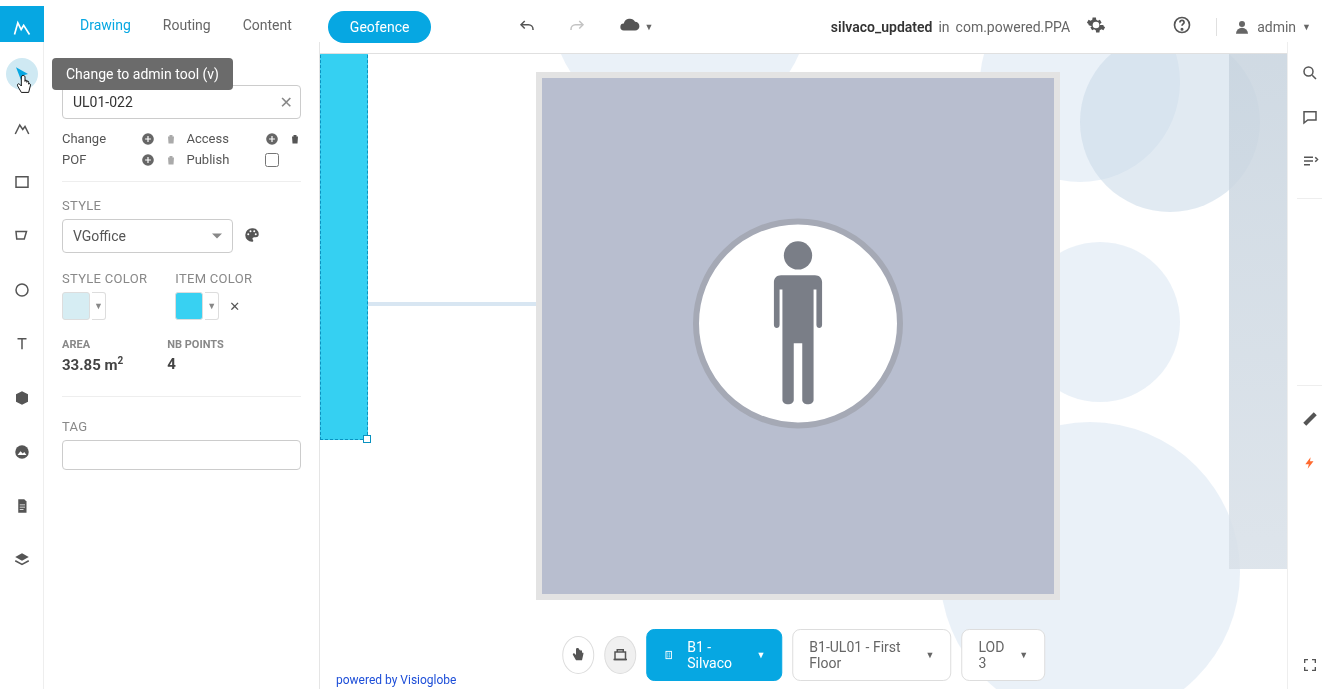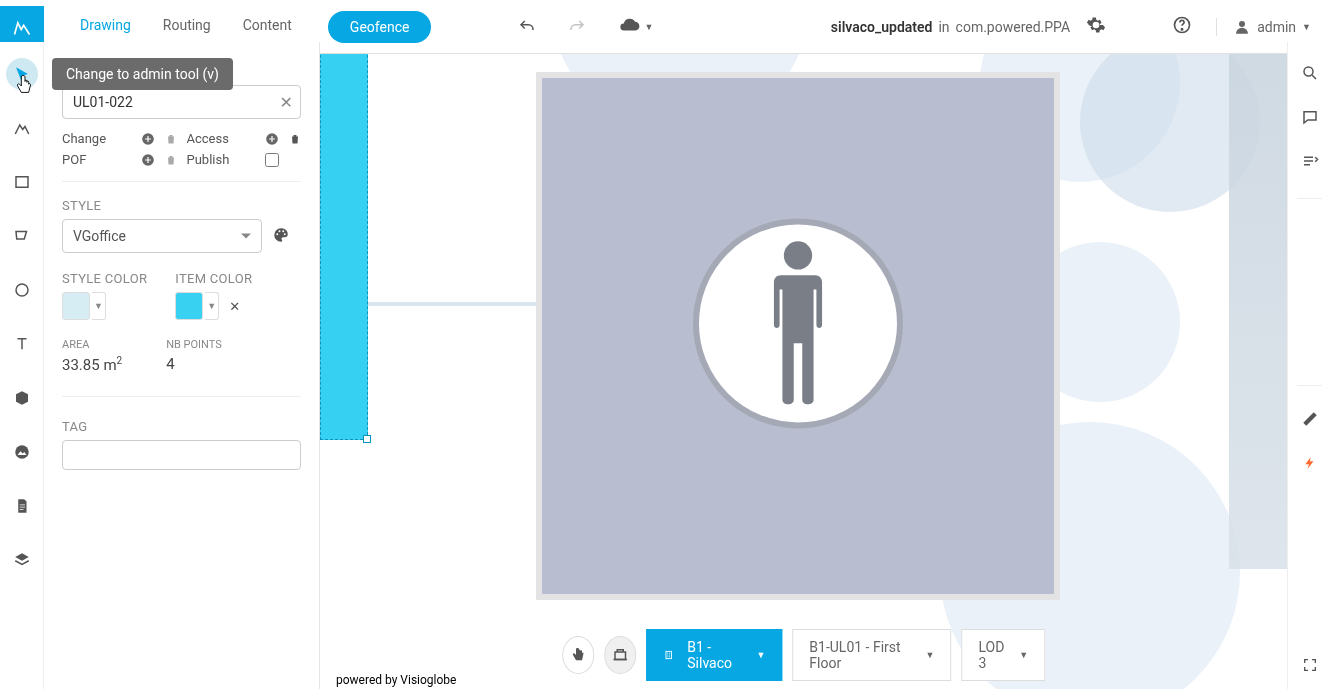--- a/index.html
+++ b/index.html
@@ -29,52 +29,52 @@
 
 
 .props { position: absolute; left: 44px; top: 42px; width: 276px; bottom: 0; background: #fff; border-right: 1px solid #e5e5e5; padding: 18px 18px 0; font-size: 13px; color: #555; z-index: 15; }
 .props .section-label { text-transform: uppercase; font-size: 13px; color: #888; letter-spacing: .3px; display: block; margin-bottom: 6px; margin-top: 4px; }
 .props .input-wrap { position: relative; margin-bottom: 12px; }
 .props .text-input { width: 100%; border: 1px solid #ccc; border-radius: 4px; padding: 8px 32px 8px 10px; font-size: 14px; color: #333; }
 .props .clear-x { position: absolute; right: 8px; top: 50%; transform: translateY(-50%); color: #888; cursor: pointer; font-size: 16px; }
 .props .meta-grid { display: grid; grid-template-columns: 1fr auto auto 1fr auto auto; gap: 6px 10px; align-items: center; font-size: 13px; padding-bottom: 14px; border-bottom: 1px solid #eee; }
 .props .meta-grid .lbl { color: #555; }
 .props .meta-grid .ic { color: #888; cursor: pointer; display: flex; align-items: center; }
-.props .select { width: 200px; border: 1px solid #ccc; border-radius: 4px; padding: 8px 28px 8px 10px; font-size: 14px; color: #555; position: relative; background: #fff; cursor: pointer; }
+.props .select { width: 171px; border: 1px solid #ccc; border-radius: 4px; padding: 8px 28px 8px 10px; font-size: 14px; color: #555; position: relative; background: #fff; cursor: pointer; }
 .props .select::after { content: ""; position: absolute; right: 10px; top: 50%; width: 0; height: 0; border-left: 5px solid transparent; border-right: 5px solid transparent; border-top: 5px solid #888; transform: translateY(-50%); }
 .props .style-row { display: flex; align-items: center; gap: 10px; margin-bottom: 14px; }
 .props .palette-ic { color: #666; cursor: pointer; }
 .props .color-row { display: flex; gap: 28px; margin-bottom: 18px; }
 .props .swatch-wrap { display: flex; align-items: center; gap: 2px; }
 .props .swatch { width: 28px; height: 28px; border-radius: 3px; border: 1px solid #ddd; }
 .props .swatch.pale { background: #d6edf3; }
 .props .swatch.cyan { background: #38d1f2; }
 .props .caret-sm { width: 14px; height: 28px; border: 1px solid #ddd; border-left: none; border-radius: 0 3px 3px 0; display: flex; align-items: center; justify-content: center; color: #888; font-size: 9px; cursor: pointer; }
-.props .stat-row { display: flex; gap: 44px; margin-bottom: 22px; padding-bottom: 22px; border-bottom: 1px solid #eee; }
+.props .stat-row { display: flex; gap: 44px; margin-bottom: 22px; padding-bottom: 22px; border-bottom: 1px solid #eee; font-weight: bold; }
 .props .stat-row .slab { font-size: 11px; color: #888; text-transform: uppercase; margin-bottom: 4px; }
 .props .stat-row .sval { font-size: 15px; color: #444; }
 .props .sup { font-size: 10px; vertical-align: super; }
 .props .tag-input { width: 100%; border: 1px solid #ccc; border-radius: 4px; height: 30px; }
 
 
 .canvas { position: absolute; left: 320px; right: 44px; top: 42px; bottom: 0; background: #fff; overflow: hidden; }
 .bg-circ { position: absolute; border-radius: 50%; background: #d8e6f2; opacity: .55; }
 .minimap-strip { position: absolute; right: 0; top: 0; width: 58px; bottom: 120px; background: linear-gradient(#c7d3de, #d8e0e8); opacity: .85; }
 .shape-sel { position: absolute; left: 0; top: 8px; width: 48px; height: 390px; background: #35d0f2; border: 1px dashed #0a92c0; }
 .shape-sel .handle { position: absolute; width: 8px; height: 8px; background: #fff; border: 1px solid #0a92c0; right: -4px; bottom: -4px; }
 .room { position: absolute; left: 216px; top: 30px; width: 524px; height: 528px; background: #b8becf; border: 6px solid #e3e3e3; }
 .room .pictogram-ring { position: absolute; left: 50%; top: 50%; width: 210px; height: 210px; transform: translate(-50%, -56%); border-radius: 50%; background: #fff; border: 6px solid #a5a9b5; display: flex; align-items: center; justify-content: center; }
 .room .person { color: #7a7e87; }
 .floor-line { position: absolute; left: 0; top: 260px; width: 216px; height: 4px; background: #d8e6f2; }
 
 
 .bottom-ctrls { position: absolute; bottom: 8px; left: 50%; transform: translateX(-50%); display: flex; align-items: center; gap: 10px; z-index: 30; }
 .bottom-ctrls .circ-btn { width: 38px; height: 38px; border-radius: 50%; border: 1px solid #ddd; background: #fff; display: flex; align-items: center; justify-content: center; color: #666; cursor: pointer; }
 .bottom-ctrls .circ-btn.active { background: #f0f0f0; }
-.bottom-ctrls .pill { border: 1px solid #ddd; border-radius: 0; padding: 9px 16px; font-size: 14px; color: #666; background: #fff; cursor: pointer; display: flex; align-items: center; gap: 13px; }
+.bottom-ctrls .pill { border: 1px solid #ddd; border-radius: 8px; padding: 9px 16px; font-size: 14px; color: #666; background: #fff; cursor: pointer; display: flex; align-items: center; gap: 13px; }
 .bottom-ctrls .pill.primary { background: #06a7e2; color: #fff; border-color: #06a7e2; }
 
 
 .right-rail { position: absolute; right: 0; top: 42px; width: 44px; bottom: 0; background: #fff; border-left: 1px solid #eee; display: flex; flex-direction: column; align-items: center; gap: 22px; padding-top: 22px; z-index: 20; }
 .right-rail .tool { color: #666; cursor: pointer; }
 .right-rail .spacer { flex: 1; }
 .right-rail .fullscreen { margin-top: auto; margin-bottom: 12px; }
 .right-rail .gap-hr { width: 60%; height: 1px; background: #eee; margin: 2px 0; }
 .red { color: #ff6a2f !important; }
 
@@ -294,21 +294,21 @@
     <div>
       <div class="slab">NB POINTS</div>
       <div class="sval">4</div>
     </div>
   </div>
 
   <label class="section-label">TAG</label>
   <input class="tag-input" style="">
 </div>
 
-<div style="position:absolute;left:336px;bottom:2px;font-size:12px;color:#000000;z-index:40">powered by Visioglobe</div>
+<div style="position:absolute;left:336px;bottom:2px;font-size:12px;color:#1d4ed8;z-index:40">powered by Visioglobe</div>
 
 <div class="canvas">
   <div class="bg-circ" style="width:260px;height:260px;left:230px;top:-170px"></div>
   <div class="bg-circ" style="width:200px;height:200px;left:660px;top:-60px"></div>
   <div class="bg-circ" style="width:160px;height:160px;left:700px;top:200px"></div>
   <div class="bg-circ" style="width:300px;height:300px;left:620px;top:380px"></div>
   <div class="bg-circ" style="width:180px;height:180px;left:760px;top:-10px;background:#c8d8e8"></div>
   <div class="floor-line"></div>
   <div class="minimap-strip"></div>
 

